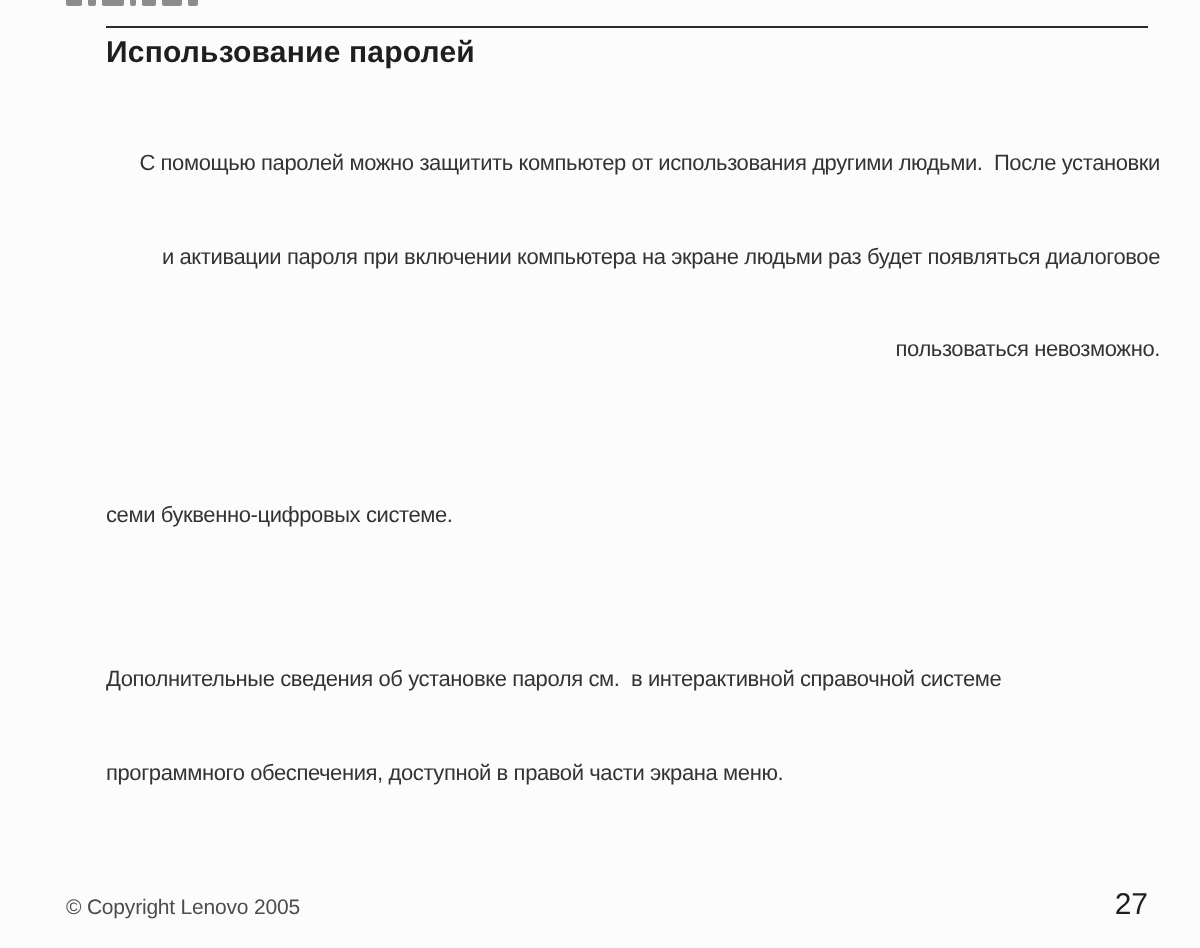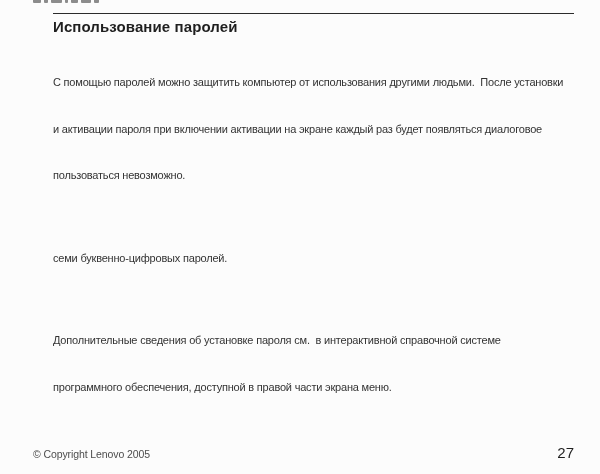--- a/index.html
+++ b/index.html
@@ -46,21 +46,21 @@
     letter-spacing: 0.1px;
   }
   .para {
     font-size: 11px;
     line-height: 15.5px;
     letter-spacing: -0.2px;
     color: var(--body, #333333);
     margin: 5px 0 0 0;
     white-space: pre;
   }
-  .para.first-after-title { margin-top: 8px; }
+  .para.first-after-title { margin-top: 8px; text-align: right; }
   .note-label { font-weight: bold; color: var(--heading, #1f1f1f); }
   .footer {
     position: absolute;
     left: 33px;
     right: 26px;
     bottom: 13px;
     display: flex;
     justify-content: space-between;
     align-items: baseline;
   }
@@ -91,26 +91,26 @@
   </div>
 
   <div class="content">
 
     <div>
       <hr class="rule rule-top">
       <h1 class="section-title">Использование паролей</h1>
 
       <div class="para first-after-title">
         <div>С помощью паролей можно защитить компьютер от использования другими людьми.  После установки</div>
-        <div>и активации пароля при включении активации на экране каждый раз будет появляться диалоговое</div>
+        <div>и активации пароля при включении компьютера на экране людьми раз будет появляться диалоговое</div>
         <div>пользоваться невозможно.</div>
       </div>
 
       <div class="para">
-        <div>семи буквенно-цифровых паролей.</div>
+        <div>семи буквенно-цифровых системе.</div>
       </div>
 
       <div class="para">
         <div>Дополнительные сведения об установке пароля см.  в интерактивной справочной системе</div>
         <div>программного обеспечения, доступной в правой части экрана меню.</div>
       </div>
 
     </div>
 
   </div>

